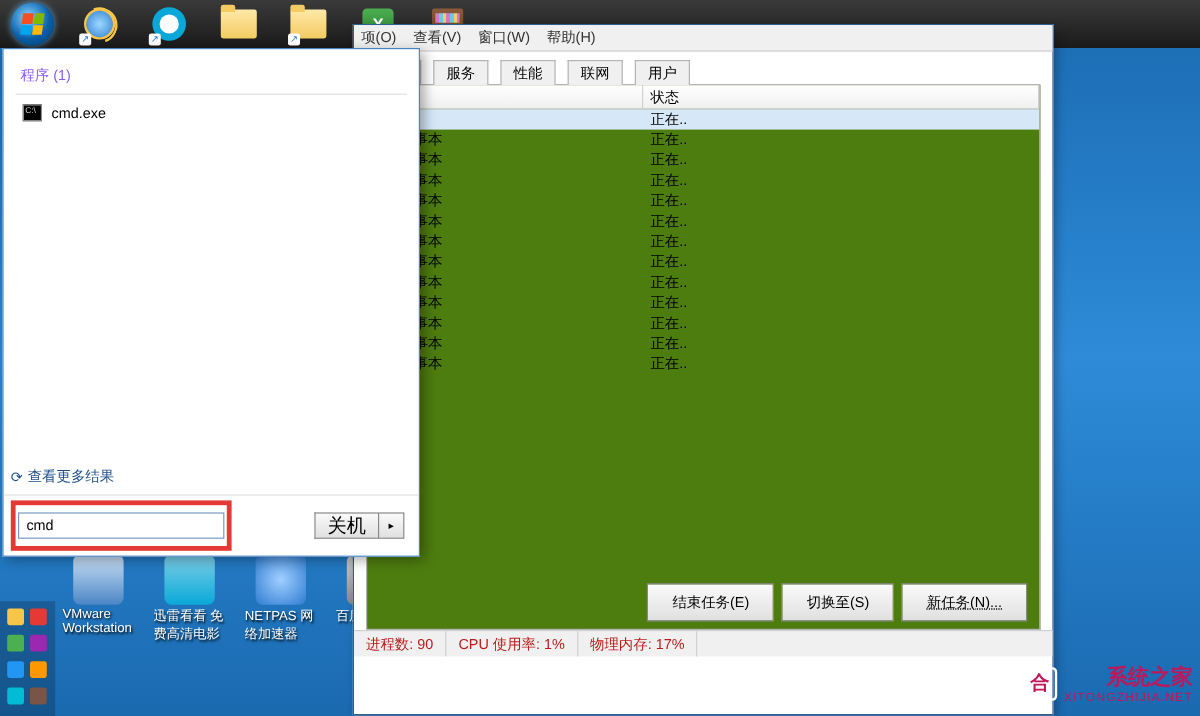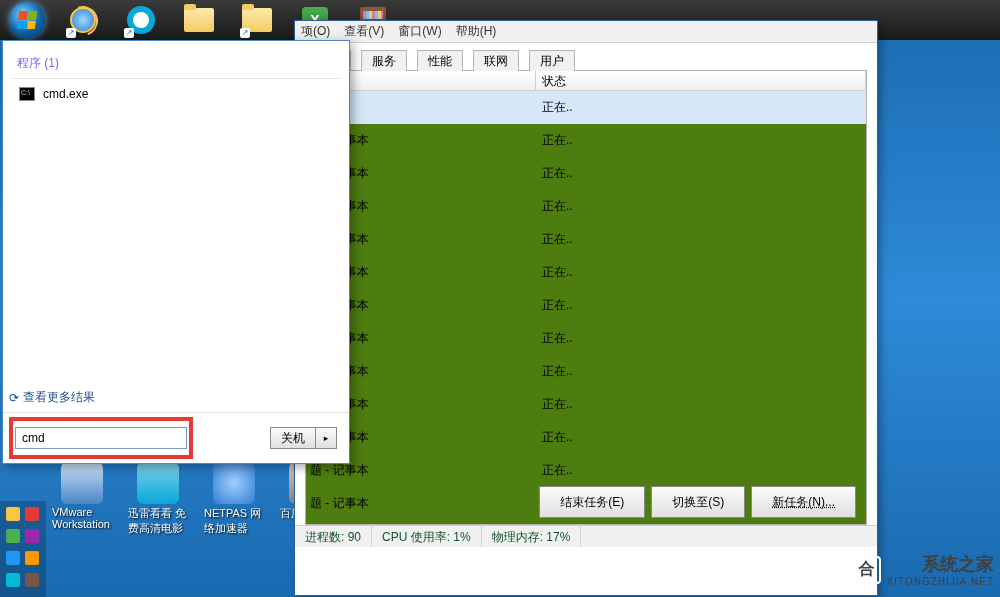--- a/index.html
+++ b/index.html
@@ -30,65 +30,65 @@
 .sm-header{font-size:12px;color:#8b5cf6;padding:6px 4px 4px;}
 .sm-divider{height:1px;background:#e0e0e0;margin:2px 0 4px;}
 .sm-item{display:flex;align-items:center;gap:8px;padding:4px 6px;font-size:12px;color:#000;}
 .cmd-icon{width:16px;height:14px;background:#000;border:1px solid #888;position:relative;}
 .cmd-icon:after{content:"C:\\";color:#ccc;font-size:7px;position:absolute;top:1px;left:1px;}
 .sm-more{color:#1e4f8a;font-size:12px;padding:4px 6px;display:flex;align-items:center;gap:4px;}
 .sm-footer{padding:10px 12px 14px;display:flex;align-items:center;gap:12px;position:relative;}
 .red-box{position:absolute;top:0;left:6px;width:184px;height:42px;border:4px solid #e53935;pointer-events:none;}
 .search-input{width:172px;height:22px;border:1px solid #7a9ac6;padding:0 6px;font-size:12px;outline:none;}
 .shutdown-group{display:flex;margin-left:auto;}
-.shutdown-btn{height:22px;border:1px solid #888;background:linear-gradient(#fafafa,#e0e0e0);font-size:12px;padding:0 10px;border-right:none;}
+.shutdown-btn{height:22px;border:1px solid #888;background:linear-gradient(#fafafa,#e0e0e0);font-size:16px;padding:0 10px;border-right:none;}
 .shutdown-arrow{height:22px;width:22px;border:1px solid #888;background:linear-gradient(#fafafa,#e0e0e0);display:flex;align-items:center;justify-content:center;font-size:9px;}
 
 
 .taskmgr{position:absolute;top:20px;left:294px;width:584px;height:576px;background:#fff;border:1px solid #2c5f96;box-shadow:3px 3px 8px rgba(0,0,0,.3);z-index:10;}
 .tm-title{height:28px;background:linear-gradient(#8fb8e0,#6fa3d4);display:flex;align-items:center;padding:0 6px;color:#fff;font-size:12px;}
 .tm-title-icon{width:16px;height:16px;background:#2e7d32;margin-right:6px;}
 .tm-controls{margin-left:auto;display:flex;gap:2px;}
 .tm-ctrl{width:24px;height:16px;background:linear-gradient(#cde3f7,#a9cbe8);border:1px solid #6a93bd;color:#2c5f96;font-size:10px;display:flex;align-items:center;justify-content:center;cursor:default;}
 .tm-ctrl.close{background:linear-gradient(#e89a9a,#d06a6a);color:#fff;}
 .tm-menubar{height:22px;background:#f0f0f0;border-bottom:1px solid #d0d0d0;padding:0 6px;display:flex;gap:14px;align-items:center;font-size:12px;color:#333;}
 .tm-inner{padding:6px 10px 0;}
 .tm-tabs{display:flex;border-bottom:1px solid #b5b5b5;height:22px;}
 .tm-tab{padding:2px 10px;font-size:12px;border:1px solid #b5b5b5;border-bottom:none;background:#f0f0f0;margin-right:10px;position:relative;top:1px;}
 .tm-list{border:1px solid #b5b5b5;border-top:none;height:454px;position:relative;background:#4d7c0f;}
 .tm-cols{display:flex;height:20px;background:linear-gradient(#fff,#f0f0f0);border-bottom:1px solid #d0d0d0;font-size:12px;}
 .tm-col{padding:2px 6px;border-right:1px solid #d0d0d0;}
 .tm-col.c1{flex:1;}
 .tm-col.c2{width:330px;}
 .tm-rows{font-size:12px;}
-.tm-row{display:flex;height:33px;align-items:center;}
+.tm-row{display:flex;height:17px;align-items:center;}
 .tm-row.sel{background:#d6e8f8;}
 .td1{flex:1;padding-left:4px;white-space:nowrap;overflow:hidden;}
 .td2{width:330px;padding-left:6px;}
 .tm-buttons{position:absolute;bottom:6px;right:10px;display:flex;gap:6px;}
 .tm-btn{height:32px;padding:0 20px;font-size:12px;border:1px solid #888;background:linear-gradient(#fafafa,#e0e0e0);}
 .tm-btn:last-child{text-decoration:underline dotted;}
-.tm-status{height:22px;background:#f0f0f0;border-top:1px solid #d0d0d0;display:flex;font-size:12px;color:#14532d;}
+.tm-status{height:22px;background:#f0f0f0;border-top:1px solid #d0d0d0;display:flex;font-size:12px;color:#b91c1c;}
 .tm-status span{padding:3px 10px;border-right:1px solid #d0d0d0;}
 
 
 .desk-icons{position:absolute;top:462px;left:52px;display:flex;gap:16px;z-index:2;}
 .dicon{width:60px;color:#fff;font-size:11px;text-shadow:1px 1px 2px #000;}
 .dicon .dimg{width:42px;height:42px;margin:0 auto 2px;border-radius:6px;}
 .d1{background:linear-gradient(#cde3f7,#4a85c5);}
 .d2{background:linear-gradient(#7ed0e8,#0aa8d8);}
 .d3{background:radial-gradient(circle,#a0cfff,#2e7bd1);}
 .d4{background:linear-gradient(#d0d0d0,#888);}
 
 
 .tray{position:absolute;bottom:0;left:0;width:46px;height:96px;background:rgba(0,0,0,.2);z-index:2;padding:6px;display:grid;grid-template:repeat(4,1fr)/repeat(2,1fr);gap:4px;}
 .tray div{width:14px;height:14px;border-radius:2px;}
 
 
-.watermark{position:absolute;right:6px;bottom:10px;color:#404040;font-size:12px;z-index:40;text-align:right;display:flex;align-items:center;gap:6px;}
+.watermark{position:absolute;right:6px;bottom:10px;color:#be185d;font-size:12px;z-index:40;text-align:right;display:flex;align-items:center;gap:6px;}
 .wm-icon{width:28px;height:28px;border:2px solid #fff;border-radius:4px;display:flex;align-items:center;justify-content:center;font-weight:bold;font-size:16px;}
 </style>
 </head>
 <body>
 
 <div class="taskbar">
   <div class="start-orb">
     <div class="orb-circle">
         <div class="orb-flag">
           <span></span>

